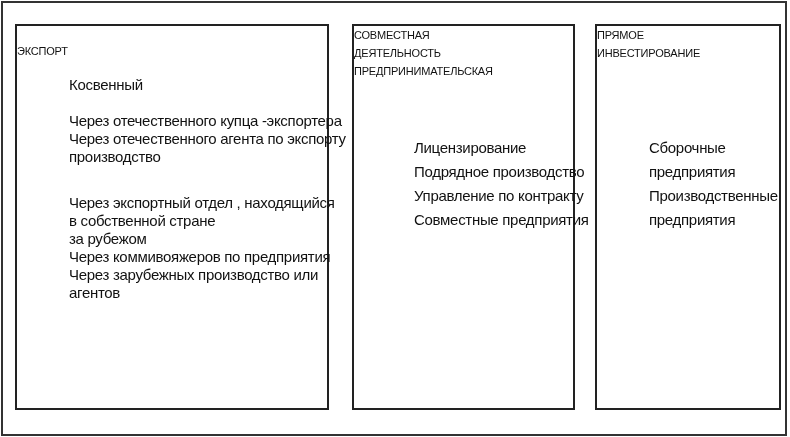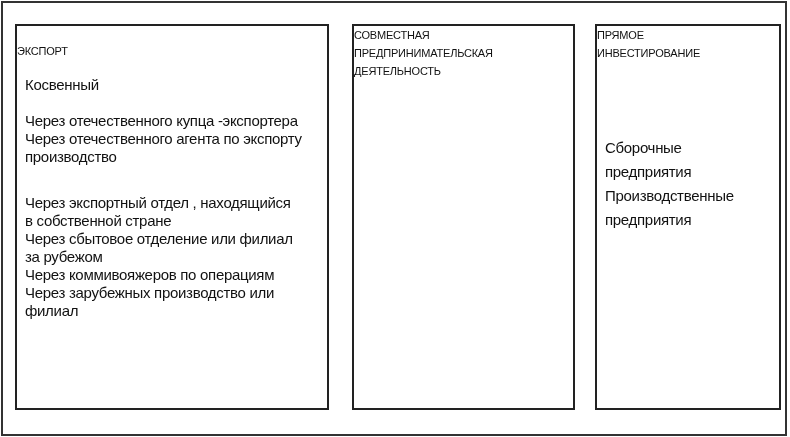--- a/index.html
+++ b/index.html
@@ -8,21 +8,21 @@
   .outer { position:absolute; left:1px; top:1px; width:782px; height:431px;
            border:2px solid #333; box-sizing:content-box; }
   .box { position:absolute; top:24px; height:386px; border:2px solid #222;
          box-sizing:border-box; background:#fff; }
   #b1 { left:15px; width:314px; }
   #b2 { left:352px; width:223px; }
   #b3 { left:595px; width:186px; }
   .title { text-align:left; font-size:11px; line-height:18px; font-stretch:condensed; letter-spacing:-0.2px; }
   #b1 .title { margin-top:16px; }
   #b2 .title, #b3 .title { }
-  .text { font-size:15px; letter-spacing:-0.3px; }
+  .text { font-size:15px; letter-spacing:-0.3px;margin-left:44px; }
   .p1 { position:absolute; left:8px; right:4px; line-height:18px; }
   .line { white-space:nowrap; }
   .gap { height:18px; }
   .list { position:absolute; left:16px; line-height:24px; }
   #b3 .list { left:8px; }
 </style>
 </head>
 <body>
 
 <div class="outer"></div>
@@ -32,33 +32,38 @@
   <div class="p1 text" style="top:50px;">
     <div class="line">Косвенный</div>
     <div class="gap"></div>
     <div class="line">Через отечественного купца -экспортера</div>
     <div class="line">Через отечественного агента по экспорту</div>
     <div class="line">производство</div>
     <div class="gap" style="height:14px"></div>
     <div class="gap" style="height:14px"></div>
     <div class="line">Через экспортный  отдел , находящийся</div>
     <div class="line">в собственной стране</div>
-    <div class="line">Через сбытовое отделение или филиал</div>
     <div class="line">за рубежом</div>
-    <div class="line">Через коммивояжеров   по операциям</div>
+    <div class="line">Через коммивояжеров   по предприятия</div>
     <div class="line">Через зарубежных производство или</div>
-    <div class="line">филиал</div>
+    <div class="line">агентов</div>
   </div>
 </div>
 
 <div class="box" id="b2">
   <div class="title">
     <div>СОВМЕСТНАЯ</div>
+    <div>ДЕЯТЕЛЬНОСТЬ</div>
     <div>ПРЕДПРИНИМАТЕЛЬСКАЯ</div>
-    <div>ДЕЯТЕЛЬНОСТЬ</div>
+  </div>
+  <div class="list text" style="top:110px;">
+    <div class="line">Лицензирование</div>
+    <div class="line">Подрядное  производство</div>
+    <div class="line">Управление по контракту</div>
+    <div class="line">Совместные предприятия</div>
   </div>
 </div>
 
 <div class="box" id="b3">
   <div class="title">
     <div>ПРЯМОЕ</div>
     <div>ИНВЕСТИРОВАНИЕ</div>
   </div>
   <div class="list text" style="top:110px;">
     <div class="line">Сборочные</div>

